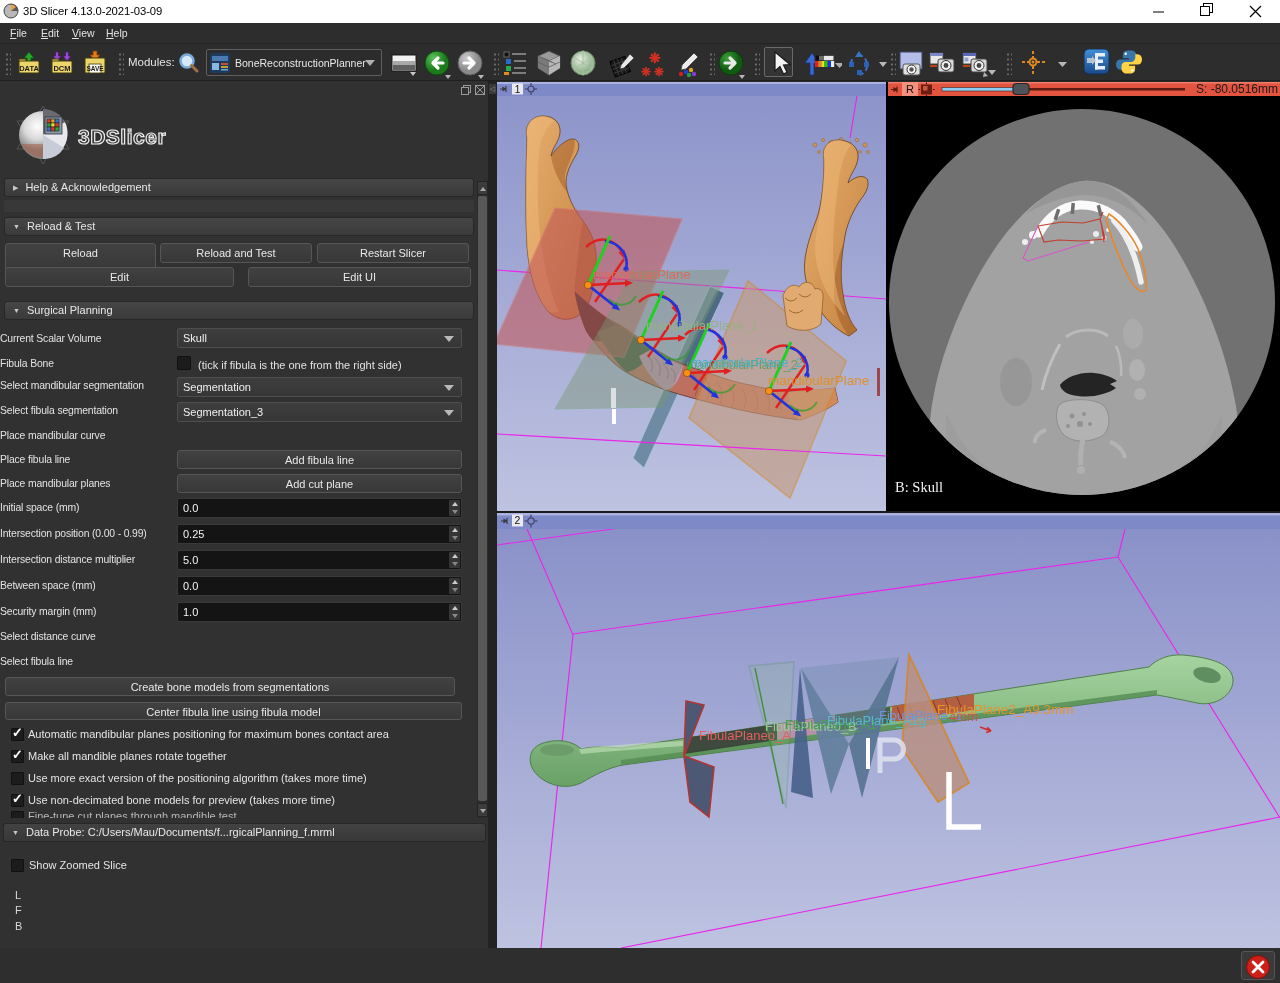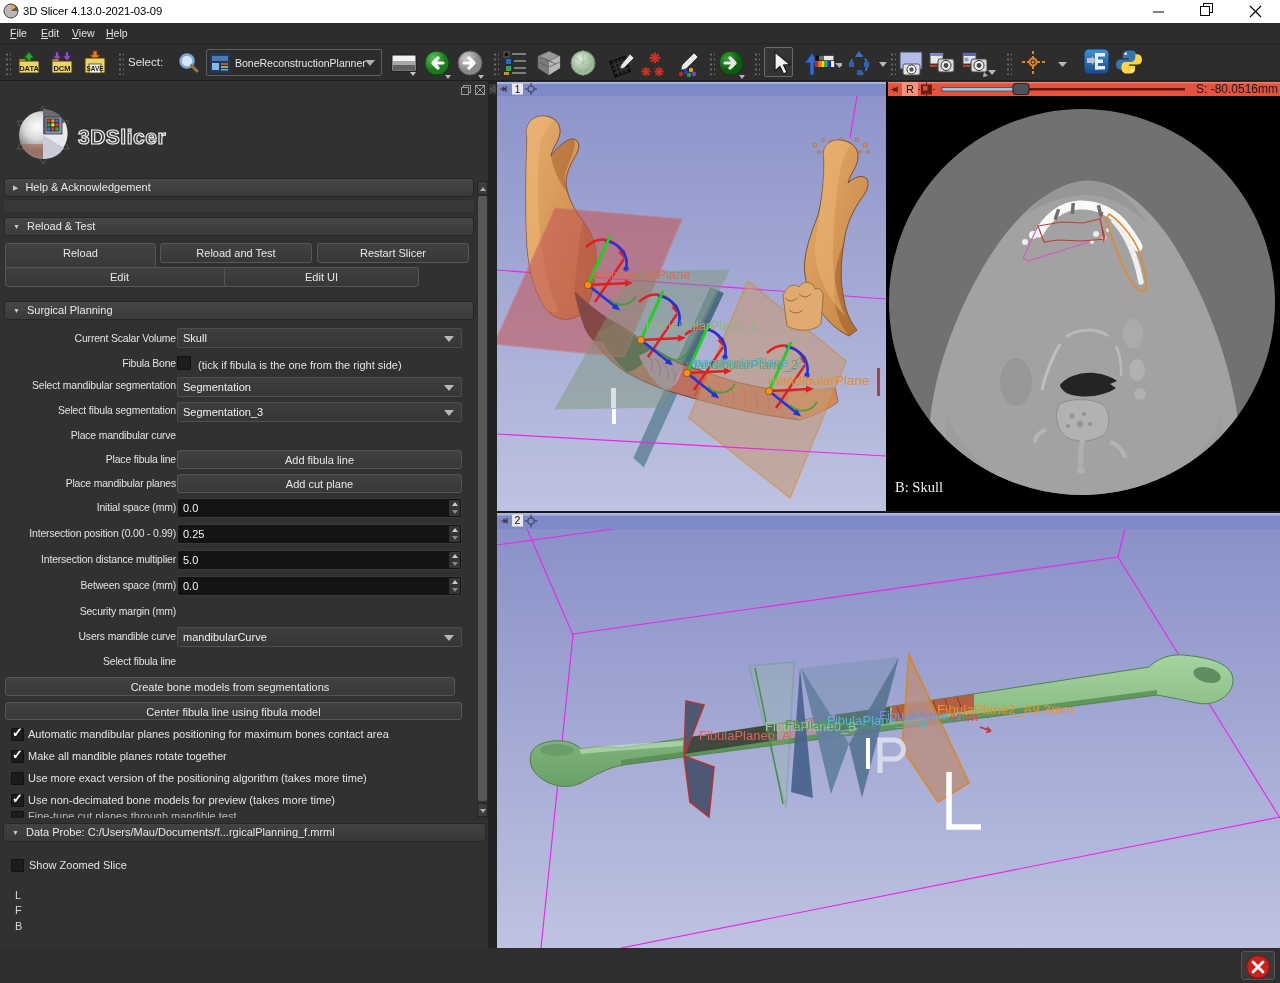--- a/index.html
+++ b/index.html
@@ -8,21 +8,21 @@
 #titletext{position:absolute;left:23px;top:5px;font-size:11.3px;letter-spacing:-0.1px}
 #menubar{position:absolute;left:0;top:23px;width:1280px;height:21px;background:#2d2d2d;border-bottom:1px solid #242424;color:#e2e2e2;font-size:10.5px}
 #menubar span.mi{position:absolute;top:4px}
 #toolbar{position:absolute;left:0;top:45px;width:1280px;height:36px;background:#2d2d2d;border-bottom:1px solid #1f1f1f}
 .grip{position:absolute;width:7px;height:24px;top:6px;background-image:radial-gradient(circle,#6e6e6e 1px,rgba(0,0,0,0) 1.2px);background-size:4px 5px;background-position:1px 1px}
 .tbi{position:absolute;top:5px}
 #panel{position:absolute;left:0;top:81px;width:490px;height:867px;background:#313131;color:#e4e4e4;font-size:11px}
 .sechead{position:absolute;left:4px;width:470px;height:19px;background:linear-gradient(#464646,#3a3a3a);border:1px solid #272727;border-radius:3px;color:#e8e8e8;line-height:17px}
 .sechead .tri{display:inline-block;margin:0 7px 0 8px;font-size:7px;color:#c8c8c8;vertical-align:1px}
 .btn{position:absolute;background:linear-gradient(#414141,#383838);border:1px solid #565656;border-radius:3px;color:#e8e8e8;text-align:center;line-height:18px;font-size:11px}
-.flabel{position:absolute;left:0;width:176px;text-align:right;color:#e2e2e2;font-size:10.4px;letter-spacing:-0.15px}
+.flabel{position:absolute;left:0;width:176px;text-align:left;color:#e2e2e2;font-size:10.4px;letter-spacing:-0.15px}
 .combo{position:absolute;left:177px;width:285px;height:20px;background:linear-gradient(#3e3e3e,#363636);border:1px solid #4e4e4e;border-radius:2px;color:#f0f0f0;line-height:18px;padding-left:5px;font-size:11px}
 .combo .arr{position:absolute;right:7px;top:7px;width:0;height:0;border-left:5px solid rgba(0,0,0,0);border-right:5px solid rgba(0,0,0,0);border-top:6px solid #b8b8b8}
 .spin{position:absolute;left:177px;width:285px;height:20px;background:#141414;border:1px solid #3a3a3a;border-radius:2px;color:#f4f4f4;line-height:18px;padding-left:5px;font-size:11px}
 .spin .btns{position:absolute;right:1px;top:1px;width:11px;height:16px;background:#353535;border-radius:1px}
 .spin .up{position:absolute;right:3px;top:3px;width:0;height:0;border-left:3px solid rgba(0,0,0,0);border-right:3px solid rgba(0,0,0,0);border-bottom:4px solid #cccccc}
 .spin .dn{position:absolute;right:3px;top:11px;width:0;height:0;border-left:3px solid rgba(0,0,0,0);border-right:3px solid rgba(0,0,0,0);border-top:4px solid #888}
 .cb{position:absolute;width:13px;height:13px;background:#1c1c1c;border:1px solid #111;border-radius:1px}
 .cblbl{position:absolute;color:#e4e4e4;font-size:11px}
 .chk{position:absolute;color:#fff;font-size:13px;font-weight:bold}
 </style></head>
@@ -70,21 +70,21 @@
   <rect x="3" y="11" width="20" height="12" rx="1" fill="#ecd66a" stroke="#403a10" stroke-width="1"></rect>
   <text x="13" y="21" font-size="7.5" font-weight="bold" fill="#1a1a1a" text-anchor="middle" font-family="Liberation Sans">DCM</text>
     </svg>
  <svg class="tbi" style="left:82px" width="26" height="26">
   <path d="M13,11 L8,5 L11,5 L11,1 L15,1 L15,5 L18,5 Z" fill="#e87818 " stroke="#7a3a08" stroke-width="0.8"></path>
   <rect x="3" y="8" width="20" height="15" rx="1" fill="#ecd66a" stroke="#403a10" stroke-width="1"></rect>
   <rect x="7" y="14" width="12" height="9" fill="#f8f8f0" stroke="#403a10" stroke-width="0.8"></rect>
   <text x="13" y="21" font-size="6.5" font-weight="bold" fill="#1a1a1a" text-anchor="middle" font-family="Liberation Sans">SAVE</text>
     </svg>
  <div class="grip" style="left:117px"></div>
- <div class="abs" style="left:128px;top:11px;color:#e2e2e2;font-size:11.5px">Select:</div>
+ <div class="abs" style="left:128px;top:11px;color:#e2e2e2;font-size:11.5px">Modules:</div>
  <svg class="tbi" style="left:178px;top:7px" width="22" height="22">
       <circle cx="9" cy="9" r="6.5" fill="#d4e8f8" stroke="#7aaad8" stroke-width="2.5"></circle>
       <line x1="13.5" y1="13.5" x2="19" y2="19" stroke="#a07040" stroke-width="3" stroke-linecap="round"></line>
     </svg>
  <div class="abs" style="left:206px;top:4px;width:176px;height:27px;background:#2c2c2c;border:1px solid #5f5f5f;border-radius:2px">
    <svg class="abs" style="left:3px;top:3px" width="20" height="20">
         <rect x="0" y="0" width="20" height="20" rx="2" fill="#1e3a5f"></rect>
         <rect x="2" y="3" width="16" height="5" fill="#4a7ab0"></rect>
         <rect x="2" y="10" width="7" height="7" fill="#88b8e0"></rect>
         <rect x="11" y="10" width="7" height="2" fill="#c05030"></rect>
@@ -316,21 +316,21 @@
   <path d="M31,31 L52,44 a24,24 0 0 1 -21,11 z" fill="#c8ccd8"></path>
  </svg>
  <div class="abs" style="left:78px;top:44px;font-size:21px;font-weight:bold;color:#3a3a3a;-webkit-text-stroke:1.2px #ececec;letter-spacing:0.5px">3DSlicer</div>
  <div class="sechead" style="top:97px"><span class="tri">▶</span>Help &amp; Acknowledgement</div>
  <div class="abs" style="left:4px;top:119px;width:470px;height:12px;background:#383838;border-radius:2px"></div>
  <div class="sechead" style="top:136px"><span class="tri">▼</span>Reload &amp; Test</div>
  <div class="btn" style="left:5px;top:162px;width:151px;height:28px">Reload</div>
  <div class="btn" style="left:160px;top:162px;width:152px;height:20px">Reload and Test</div>
  <div class="btn" style="left:317px;top:162px;width:152px;height:20px">Restart Slicer</div>
  <div class="btn" style="left:5px;top:186px;width:229px;height:20px">Edit</div>
- <div class="btn" style="left:224px;top:186px;width:195px;height:20px">Edit UI</div>
+ <div class="btn" style="left:248px;top:186px;width:223px;height:20px">Edit UI</div>
  <div class="sechead" style="top:220px"><span class="tri">▼</span>Surgical Planning</div>
  <div class="flabel" style="top:252px">Current Scalar Volume</div>
  <div class="combo" style="top:247px">Skull<span class="arr"></span></div>
  <div class="flabel" style="top:277px">Fibula Bone</div>
  <div class="cb" style="left:177px;top:275px;width:14px;height:14px"></div>
  <div class="abs" style="left:198px;top:278px;font-size:11px;color:#e2e2e2">(tick if fibula is the one from the right side)</div>
  <div class="flabel" style="top:299px">Select mandibular segmentation</div>
  <div class="combo" style="top:296px">Segmentation<span class="arr"></span></div>
  <div class="flabel" style="top:324px">Select fibula segmentation</div>
  <div class="combo" style="top:321px">Segmentation_3<span class="arr"></span></div>
@@ -341,22 +341,22 @@
  <div class="btn" style="left:177px;top:393px;width:285px;height:19px">Add cut plane</div>
  <div class="flabel" style="top:421px">Initial space (mm)</div>
  <div class="spin" style="top:417px">0.0<span class="btns"></span><span class="up"></span><span class="dn"></span></div>
  <div class="flabel" style="top:447px">Intersection position (0.00 - 0.99)</div>
  <div class="spin" style="top:443px">0.25<span class="btns"></span><span class="up"></span><span class="dn"></span></div>
  <div class="flabel" style="top:473px">Intersection distance multiplier</div>
  <div class="spin" style="top:469px">5.0<span class="btns"></span><span class="up"></span><span class="dn"></span></div>
  <div class="flabel" style="top:499px">Between space (mm)</div>
  <div class="spin" style="top:495px">0.0<span class="btns"></span><span class="up"></span><span class="dn"></span></div>
  <div class="flabel" style="top:525px">Security margin (mm)</div>
- <div class="flabel" style="top:550px">Users mandible curve</div>
- <div class="combo" style="top:546px">mandibularCurve<span class="arr"></span></div>
+ <div class="spin" style="top:521px">1.0<span class="btns"></span><span class="up"></span><span class="dn"></span></div>
+ <div class="flabel" style="top:550px">Select distance curve</div>
  <div class="flabel" style="top:575px">Select fibula line</div>
  <div class="btn" style="left:5px;top:596px;width:450px;height:19px">Create bone models from segmentations</div>
  <div class="btn" style="left:5px;top:621px;width:457px;height:18px">Center fibula line using fibula model</div>
  <div class="cb" style="left:11px;top:647px"></div>
     <div class="chk" style="left:12px;top:644px">✓</div>
  <div class="cblbl" style="left:28px;top:647px">Automatic mandibular planes positioning for maximum bones contact area</div>
  <div class="cb" style="left:11px;top:669px"></div>
     <div class="chk" style="left:12px;top:666px">✓</div>
  <div class="cblbl" style="left:28px;top:669px">Make all mandible planes rotate together</div>
  <div class="cb" style="left:11px;top:691px"></div>

